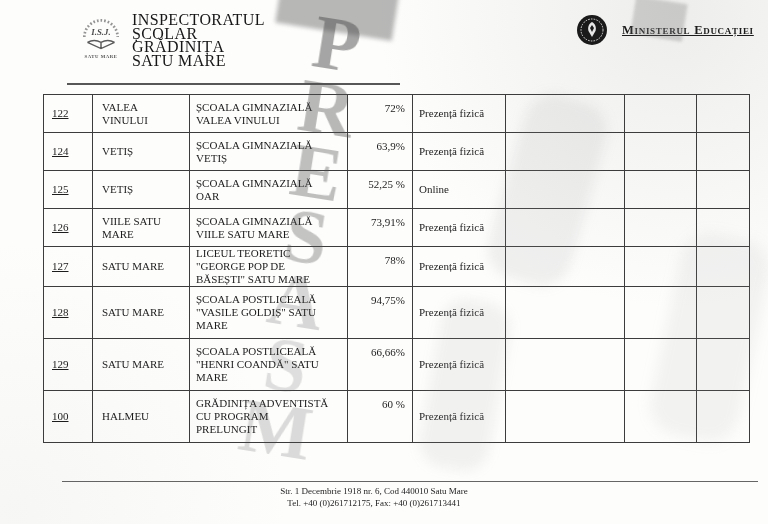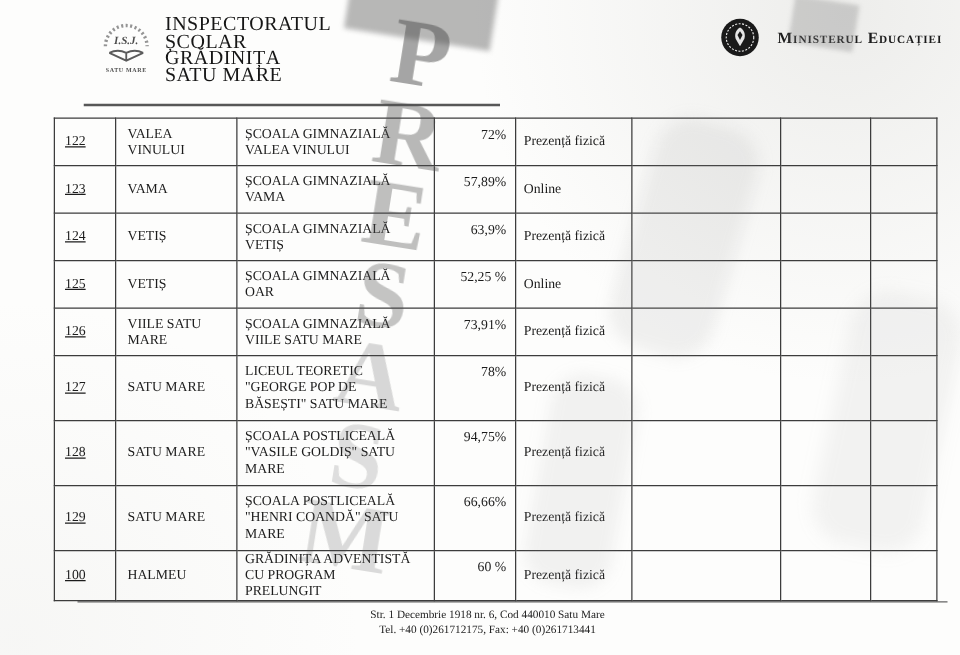--- a/index.html
+++ b/index.html
@@ -11,21 +11,21 @@
     background:
       radial-gradient(circle at 88% 2%, rgba(190,190,185,0.25), transparent 35%),
       radial-gradient(circle at 2% 98%, rgba(200,200,195,0.12), transparent 30%),
       #fdfdfc;
   }
   .hdr { position:absolute; top:0; left:0; width:768px; height:90px; }
   .isj-stamp { position:absolute; left:76px; top:10px; width:50px; height:50px; opacity:.85; }
   .isj-title { position:absolute; left:132px; top:13px; font-size:16px; line-height:13.5px; letter-spacing:.4px; color:#161616; }
   .ministry { position:absolute; left:576px; top:14px; display:flex; align-items:center; gap:14px; }
   .ministry-seal { width:32px; height:32px; }
-  .ministry-title { font-variant:small-caps; font-weight:600; font-size:12.5px; letter-spacing:.7px; color:#1b1b1b; }
+  .ministry-title { font-variant:small-caps; font-weight:600; font-size:12.5px; letter-spacing:.7px; color:#1b1b1b;text-decoration:underline; }
   .hdr-rule { position:absolute; left:67px; top:83px; width:333px; height:2px; background:#3a3a3a; opacity:.85; }
 
   
   .wm { position:absolute; left:296px; top:12px; width:92px; text-align:center;
         transform:rotate(9deg); transform-origin:50% 0; z-index:6; pointer-events:none;
         font-family:"Liberation Serif",serif; font-weight:bold; font-size:76px; line-height:65px;
         color:#4e4e4e; filter:blur(.6px); }
   .wm span { display:block; }
   .wm span:nth-child(1){opacity:.50;} .wm span:nth-child(2){opacity:.40;}
   .wm span:nth-child(3){opacity:.36;} .wm span:nth-child(4){opacity:.33;}
@@ -46,21 +46,21 @@
   tr:nth-child(6), tr:nth-child(7), tr:nth-child(8) { height:52px; }
   tr:nth-child(9) { height:31px; }
   td.c-nr   { padding-left:8px;text-decoration:underline; }
   td.c-loc  { padding-left:9px; padding-right:4px;margin-top:40px; }
   td.c-sch  { padding-left:6px; padding-right:16px; }
   td.c-pct  { text-align:right; padding-right:7px; padding-top:7px; vertical-align:top; }
   td.c-mode { padding-left:6px; }
 
   
   .ftr-rule { position:absolute; left:62px; top:481px; width:696px; height:1px; background:#4a4a4a; opacity:.85; }
-  .ftr { position:absolute; left:20px; top:486px; width:740px; text-align:center;
+  .ftr { position:absolute; left:4px; top:486px; width:740px; text-align:center;
          font-size:9px; line-height:11.5px; color:#222; }
   .ftr .site { text-decoration:underline; }
 
   
   svg text { font-family:"Liberation Serif",serif; }
 </style>
 </head>
 <body>
 
 <div class="hdr">
@@ -122,30 +122,20 @@
     <td class="c-nr">122</td>
     <td class="c-loc">VALEA VINULUI</td>
     <td class="c-sch">ȘCOALA GIMNAZIALĂ VALEA VINULUI</td>
     <td class="c-pct">72%</td>
     <td class="c-mode">Prezență fizică</td>
     <td></td>
     <td></td>
     <td></td>
   </tr>
 
-  <tr>
-    <td class="c-nr">123</td>
-    <td class="c-loc">VAMA</td>
-    <td class="c-sch">ȘCOALA GIMNAZIALĂ VAMA</td>
-    <td class="c-pct">57,89%</td>
-    <td class="c-mode">Online</td>
-    <td></td>
-    <td></td>
-    <td></td>
-  </tr>
 
   <tr>
     <td class="c-nr">124</td>
     <td class="c-loc">VETIȘ</td>
     <td class="c-sch">ȘCOALA GIMNAZIALĂ VETIȘ</td>
     <td class="c-pct">63,9%</td>
     <td class="c-mode">Prezență fizică</td>
     <td></td>
     <td></td>
     <td></td>

